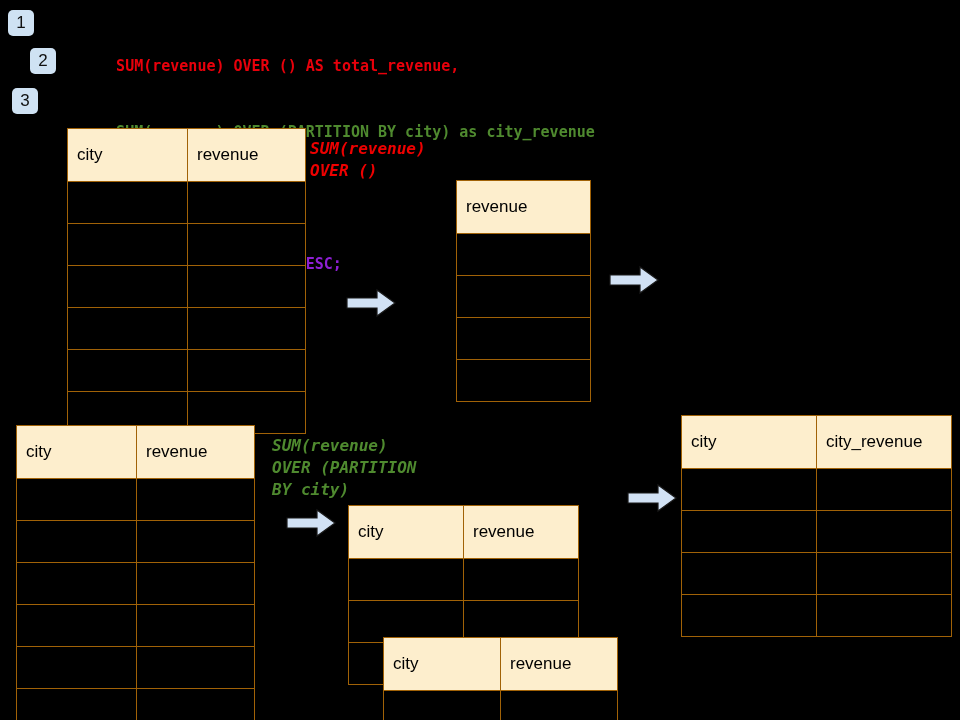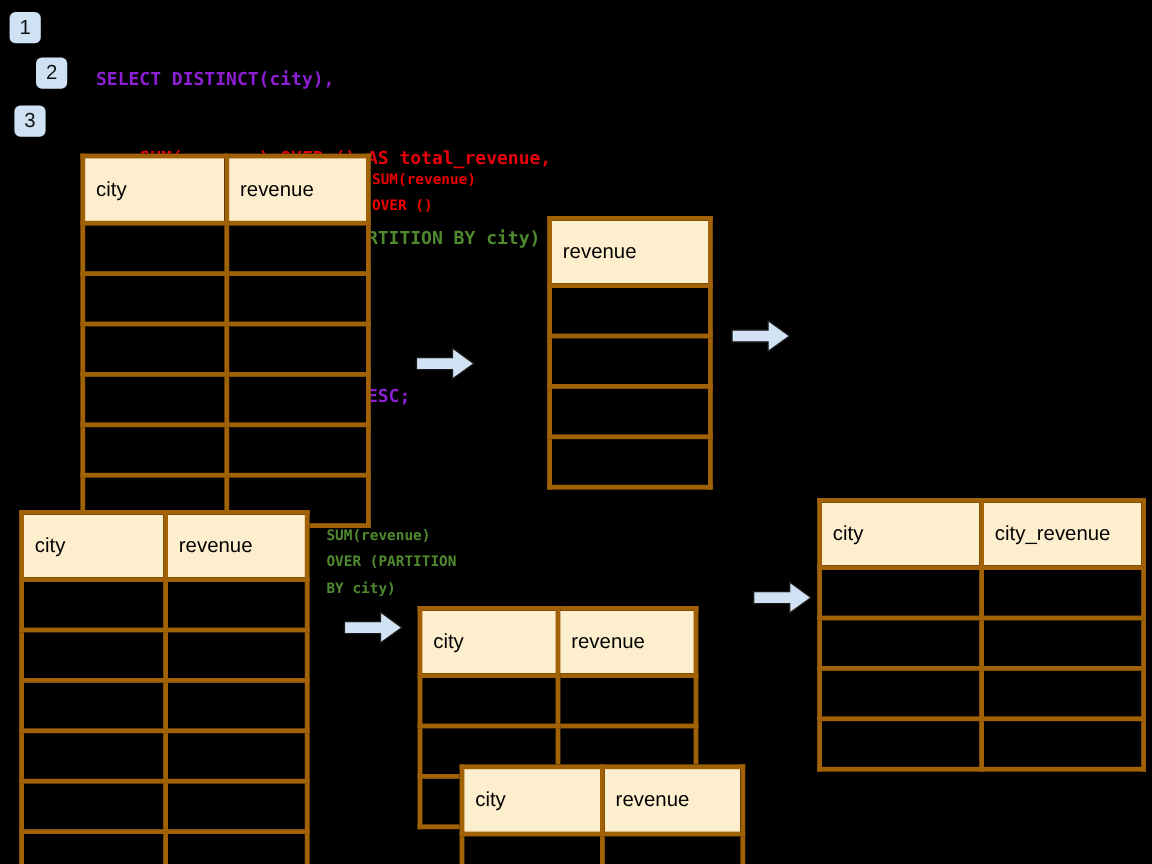--- a/index.html
+++ b/index.html
@@ -55,36 +55,37 @@
     line-height: 19px;
     color: #7d1ae0;
     white-space: pre;
   }
 
   
   .anno {
     position: absolute;
     font-family: "DejaVu Sans Mono", monospace;
     font-weight: bold;
-    font-size: 12px;
+    font-size: 16px;
     line-height: 22px;
     white-space: pre;
+    font-style: italic;
   }
   .anno.red   { color: #ee0000; }
   .anno.green { color: #4f8a2f; }
 
   
   .tbl {
     position: absolute;
     border-collapse: collapse;
     table-layout: fixed;
     background: #000000;
   }
   .tbl th, .tbl td {
-    border: 4px solid #a16207;
+    border: 1px solid #a16207;
     padding: 16px;
     margin: 0;
   }
   .tbl th {
     background: #fdeecd;
     color: #000000;
     font-family: "Liberation Sans", sans-serif;
     font-weight: normal;
     font-size: 17px;
     text-align: left;
@@ -110,21 +111,20 @@
 </head>
 <body>
 
 <div id="canvas">
 
   <div class="badge" style="left:8px;  top:10px;">1</div>
   <div class="badge" style="left:30px; top:48px;">2</div>
   <div class="badge" style="left:12px; top:88px;">3</div>
 
   <div class="sql" style="left:80px; top:11px;">
-    <div class="sql-line c-purple">SELECT DISTINCT(city),</div>
     <div class="sql-line c-red">    SUM(revenue) OVER () AS total_revenue,</div>
     <div class="sql-line c-green">    SUM(revenue) OVER (PARTITION BY city) as city_revenue</div>
     <div class="sql-line c-purple">  FROM rides</div>
     <div class="sql-line c-purple">  ORDER by city_revenue DESC;</div>
   </div>
 
 
   <div class="anno red" style="left:310px; top:138px;">SUM(revenue)
 OVER ()</div>
 

